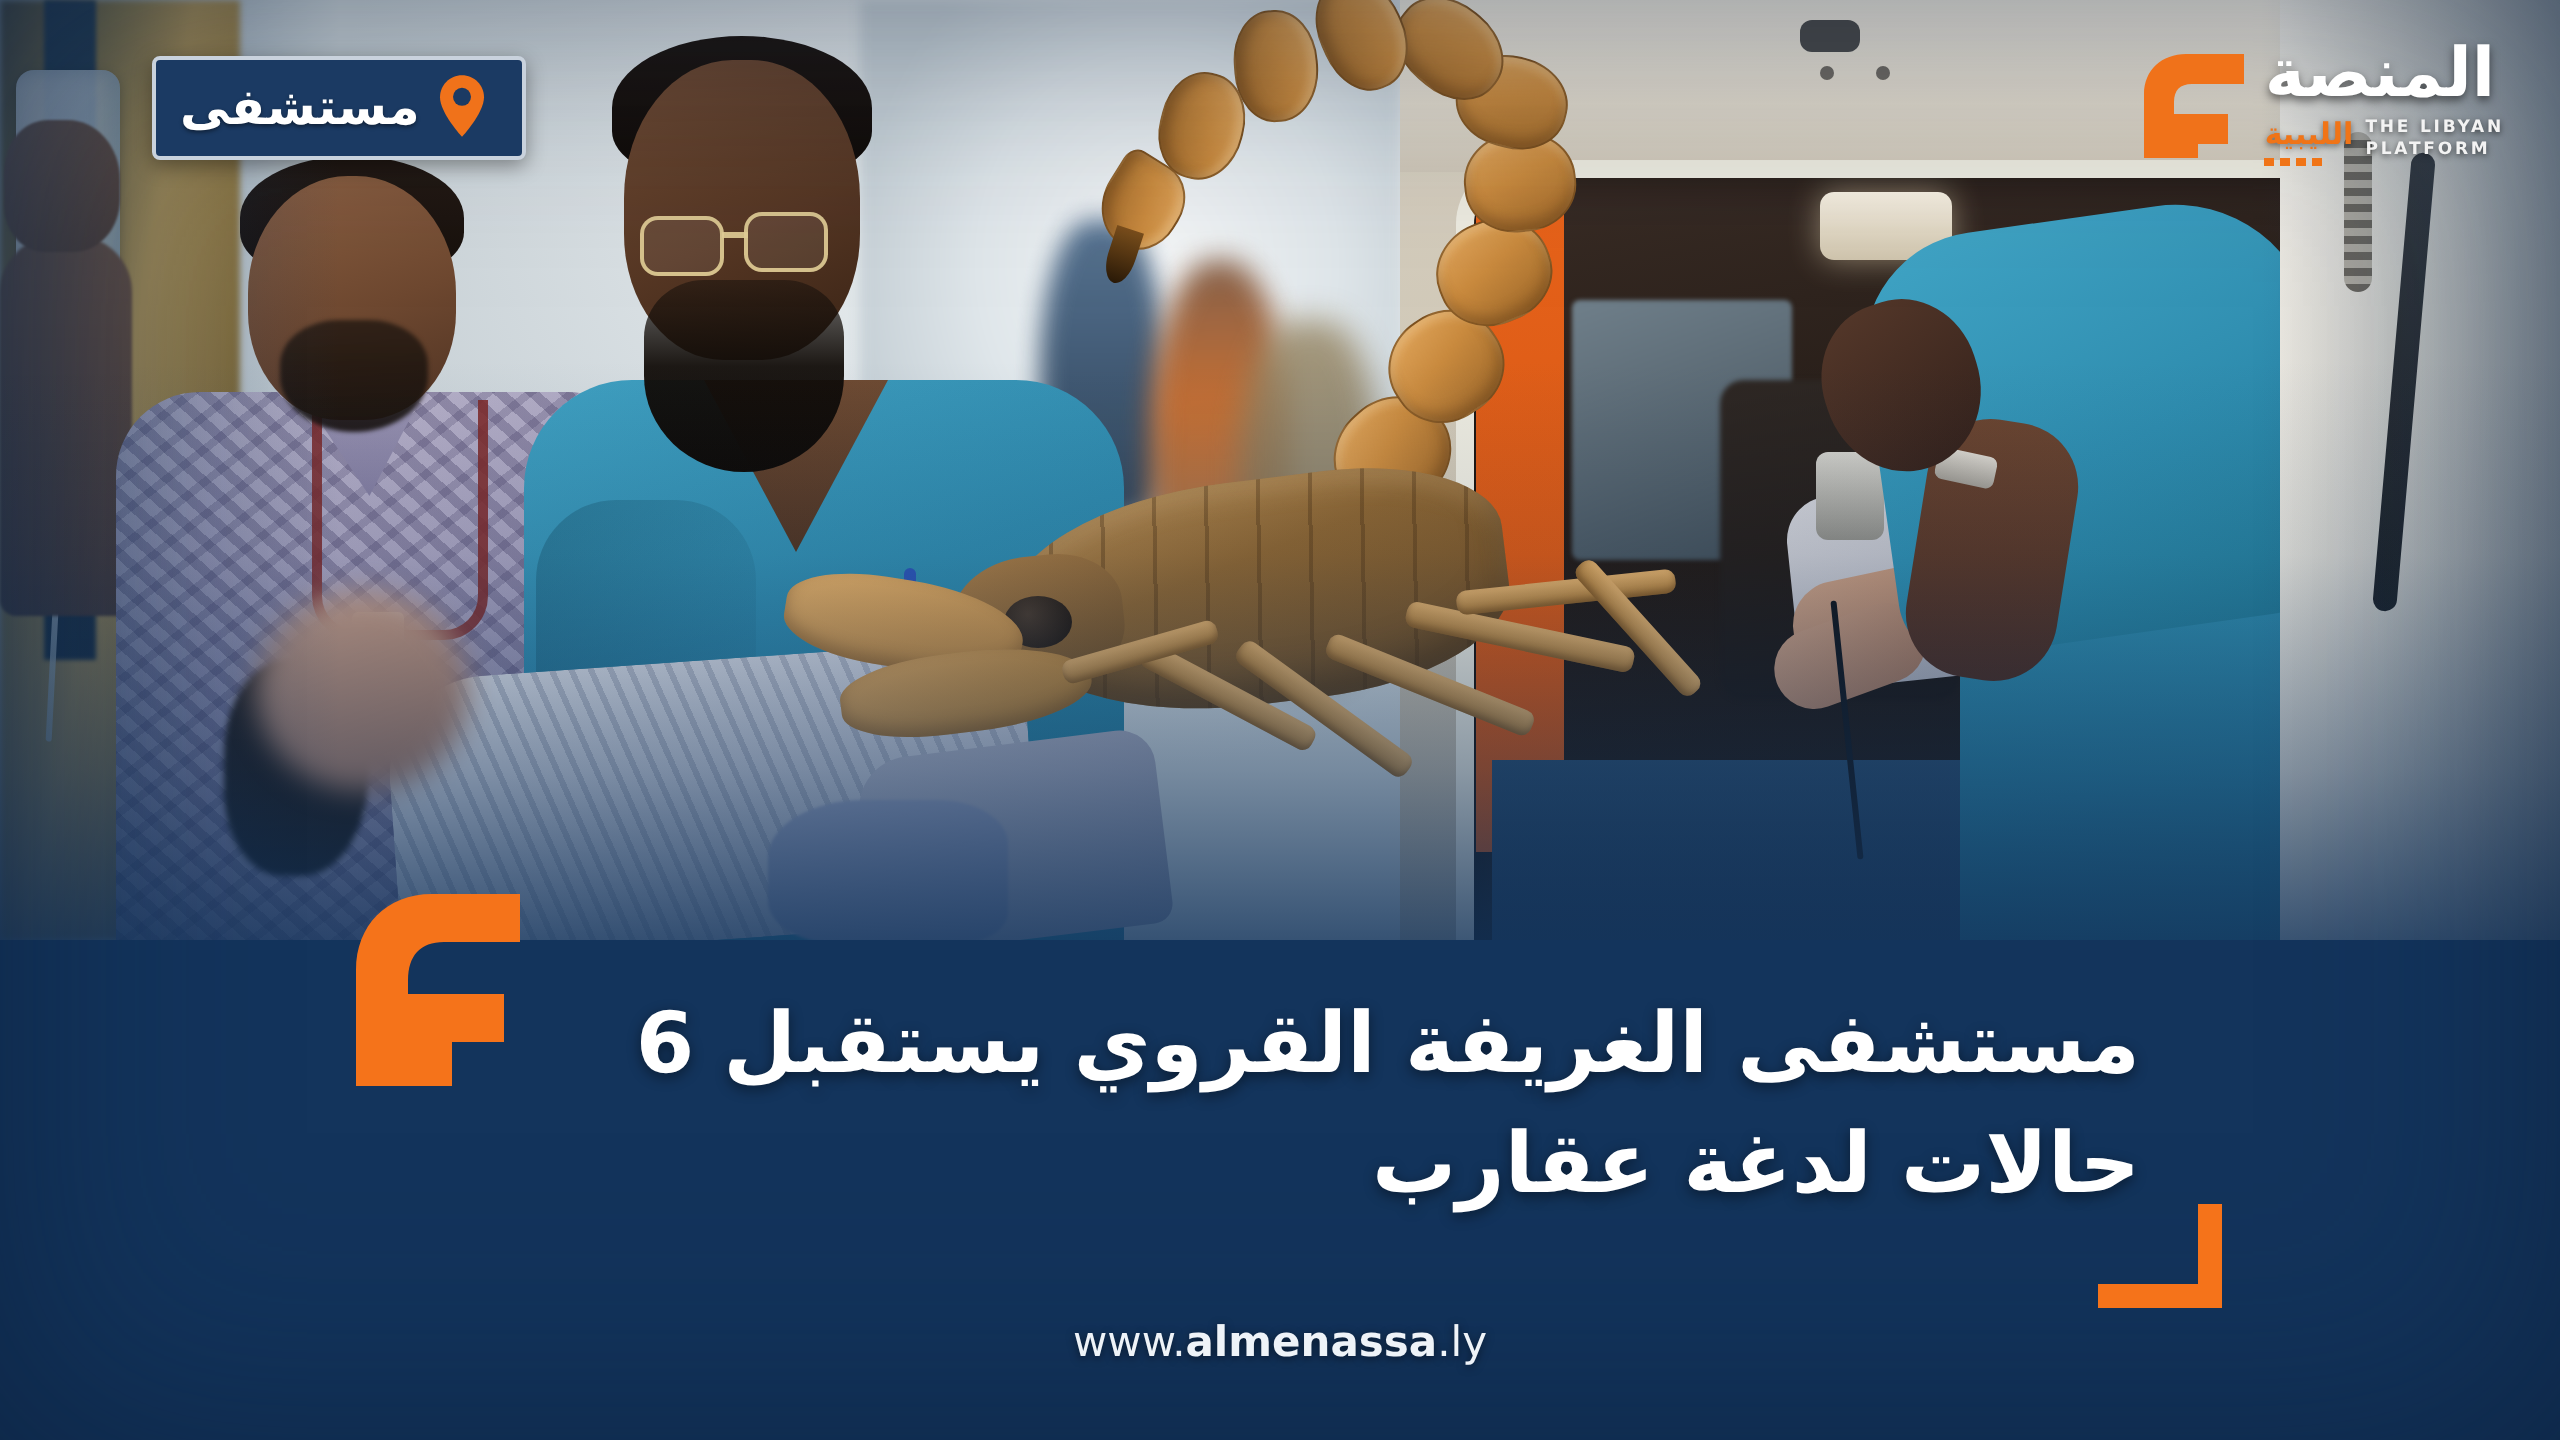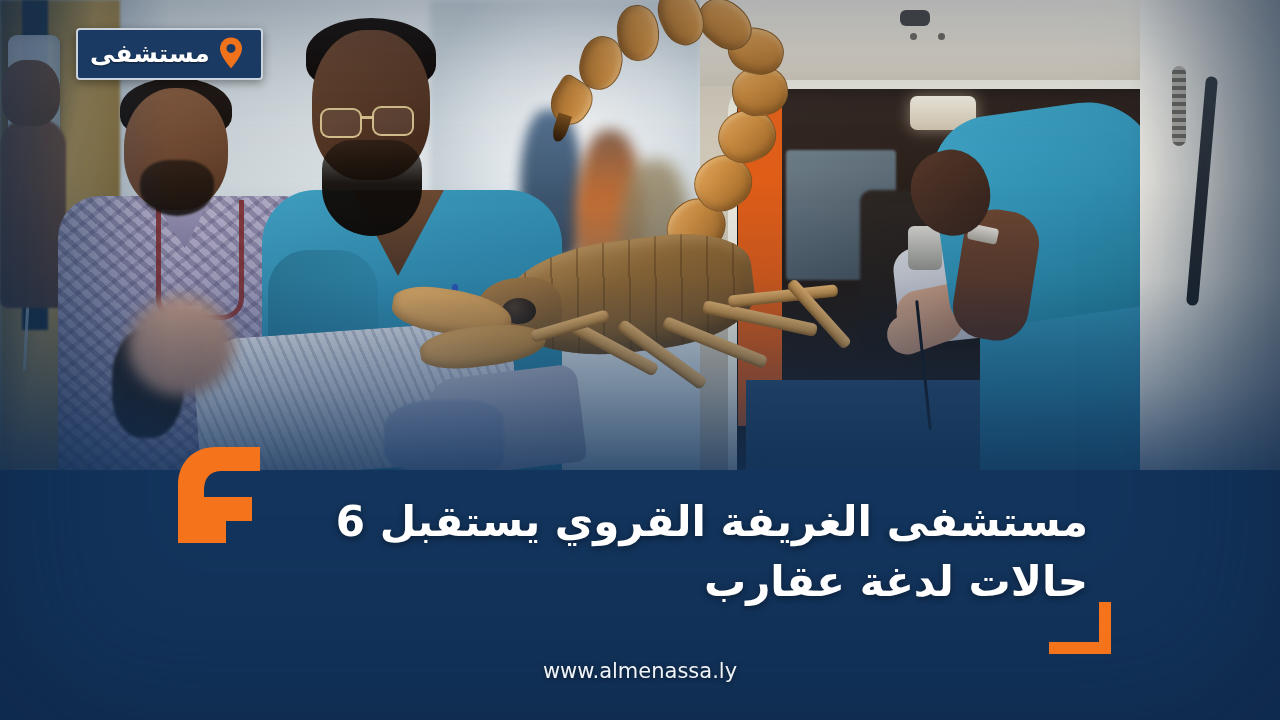--- a/index.html
+++ b/index.html
@@ -500,38 +500,38 @@
   .brand-mark { width:58px; height:54px; display:block; }
   .dotrow { display:flex; gap:3px; margin-top:3px; justify-content:flex-end; }
   .dotrow i { width:5px; height:4px; background:#f07417; display:block; }
 
   
   .decor-big   { position:absolute; left:160px; top:445px; width:104px; height:98px; }
   .decor-small { position:absolute; left:1047px; top:600px; width:66px; height:56px; }
 
   
   .headline {
-    position:absolute; right:192px; top:492px; width:880px;
+    position:absolute; right:210px; top:492px; width:880px;
     text-align:right;
     color:#ffffff;
     font-size:42px; font-weight:700; line-height:1.44;
     letter-spacing:0;
     text-shadow:0 2px 7px rgba(0,0,0,.45);
     direction:rtl;
   }
 
   
   .site-url {
     position:absolute; left:0; right:0; top:661px;
     text-align:center; direction:ltr;
     color:#eef3f8; font-size:21px; line-height:1;
     text-shadow:0 1px 4px rgba(0,0,0,.5);
   }
   .site-url .w    { font-weight:400; }
-  .site-url .name { font-weight:400; }
+  .site-url .name { font-weight:700; }
   .site-url .tld  { font-weight:400; }
 </style>
 </head>
 <body>
 
 <div class="card">
 
   <div class="photos">
 
     <div class="photo ph-left">
@@ -654,20 +654,43 @@
   <div class="vignette"></div>
 
   <div class="loc-badge">
     <svg class="pin-icon" viewBox="0 0 24 32">
       <path d="M12 0.6C5.9 0.6 1 5.5 1 11.6c0 7.9 11 19.8 11 19.8s11-11.9 11-19.8C23 5.5 18.1 0.6 12 0.6z" fill="#f0721a"></path>
       <circle cx="12" cy="11.4" r="4.5" fill="#1b3a63"></circle>
     </svg>
     <span class="loc-text">مستشفى</span>
   </div>
 
+  <div class="brand">
+    <div class="brand-text">
+      <span class="brand-ar">المنصة</span>
+      <div class="brand-sub">
+        <div class="brand-en">
+          <div>THE LIBYAN</div>
+          <div>PLATFORM</div>
+        </div>
+        <div>
+          <span class="brand-ar2">الليبية</span>
+          <div class="dotrow">
+              <i></i>
+              <i></i>
+              <i></i>
+              <i></i>
+            </div>
+        </div>
+      </div>
+    </div>
+    <svg class="brand-mark" viewBox="0 0 58 54">
+      <path d="M6 54 L6 22 C6 10 15 2 27 2 L56 2 L56 17 L30 17 C24 17 21 20 21 26 L21 32 L48 32 L48 47 L33 47 L33 54 Z" fill="#f0721a"></path>
+    </svg>
+  </div>
 
   <svg class="decor-big" viewBox="0 0 104 98">
     <path d="M18 98 L18 40 C18 18 33 2 56 2 L100 2 L100 26 L62 26 C50 26 44 33 44 45 L44 52 L92 52 L92 76 L66 76 L66 98 Z" fill="#f5731a"></path>
   </svg>
 
   <svg class="decor-small" viewBox="0 0 66 56">
     <path d="M52 2 L64 2 L64 54 L2 54 L2 42 L52 42 Z" fill="#f5731a"></path>
   </svg>
 
   <h1 class="headline">مستشفى الغريفة القروي يستقبل 6 حالات لدغة عقارب</h1>

